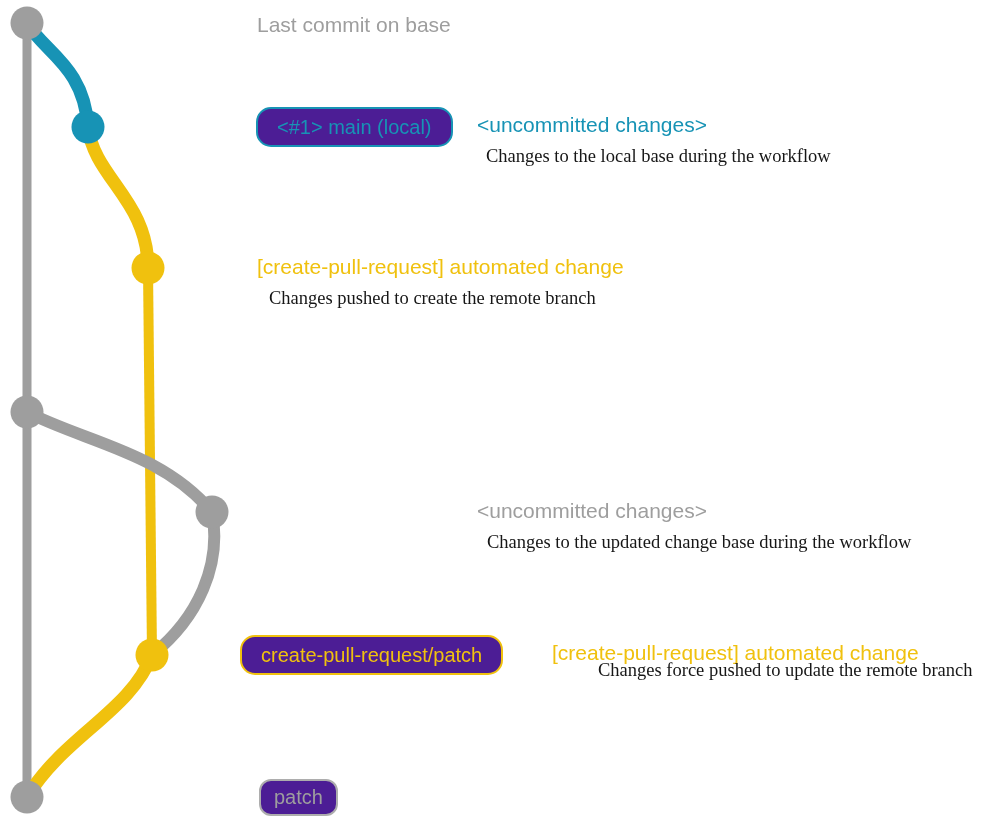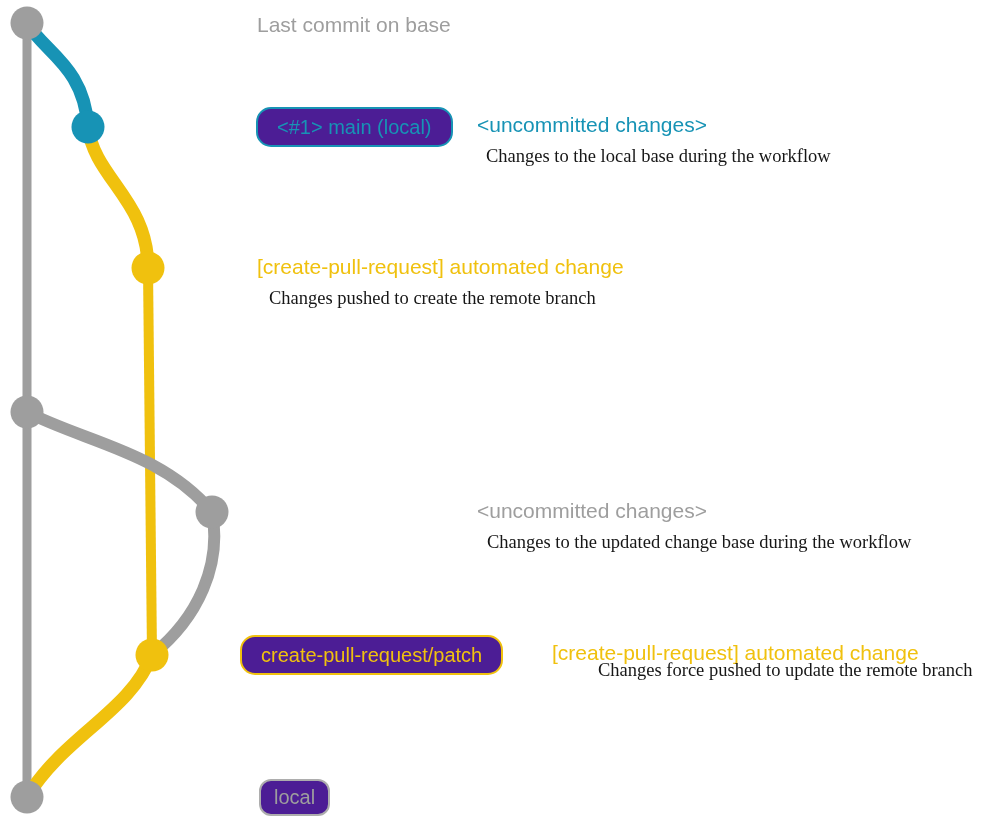--- a/index.html
+++ b/index.html
@@ -110,16 +110,16 @@
   <div class="txt sans21 gray-text" style="left:477px; top:499px;">&lt;uncommitted changes&gt;</div>
   <div class="desc" style="left:487px; top:532px;">Changes to the updated change base during the workflow</div>
 
   <div class="badge badge-yellow" style="left:240px; top:635px;">
     <span>create-pull-request/patch</span>
   </div>
   <div class="txt sans21 yellow-text" style="left:552px; top:641px;">[create-pull-request] automated change</div>
   <div class="desc" style="left:566px; top:660px;margin-left:32px;">Changes force pushed to update the remote branch</div>
 
   <div class="badge badge-gray badge-small" style="left:259px; top:779px;">
-    <span>local</span>
+    <span>patch</span>
   </div>
 
 </div>
 
 </body></html>

